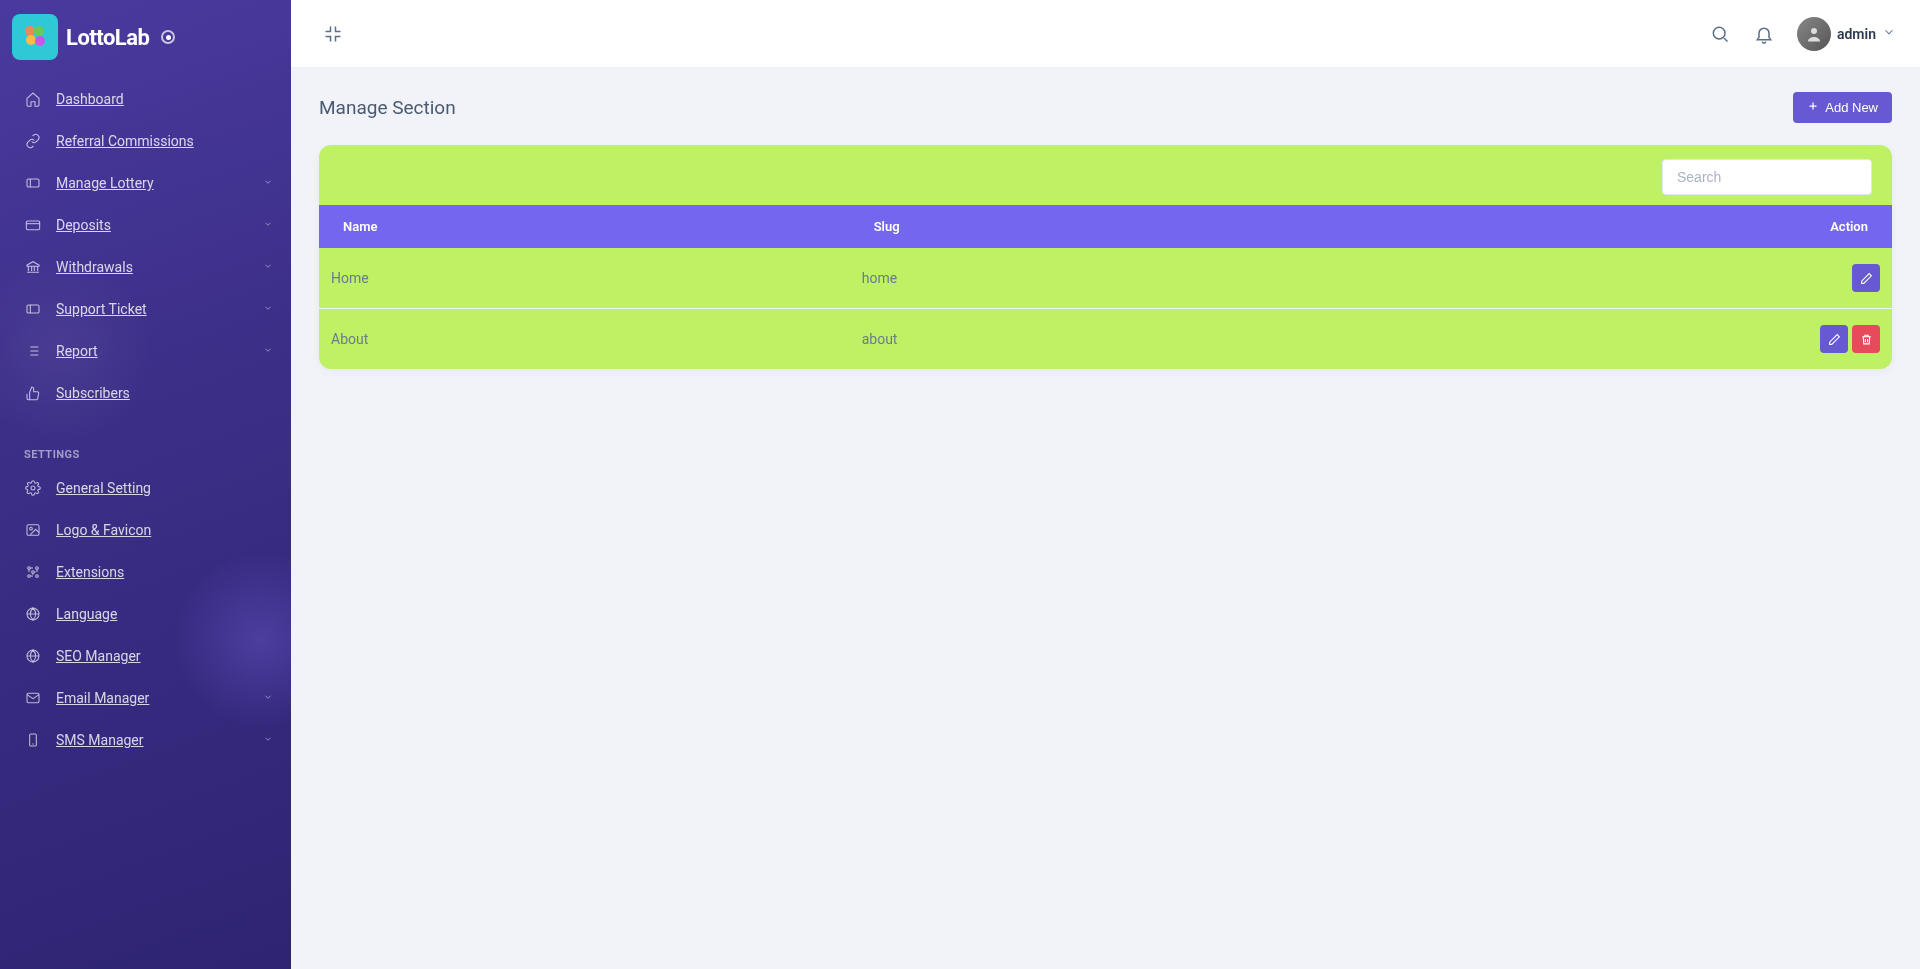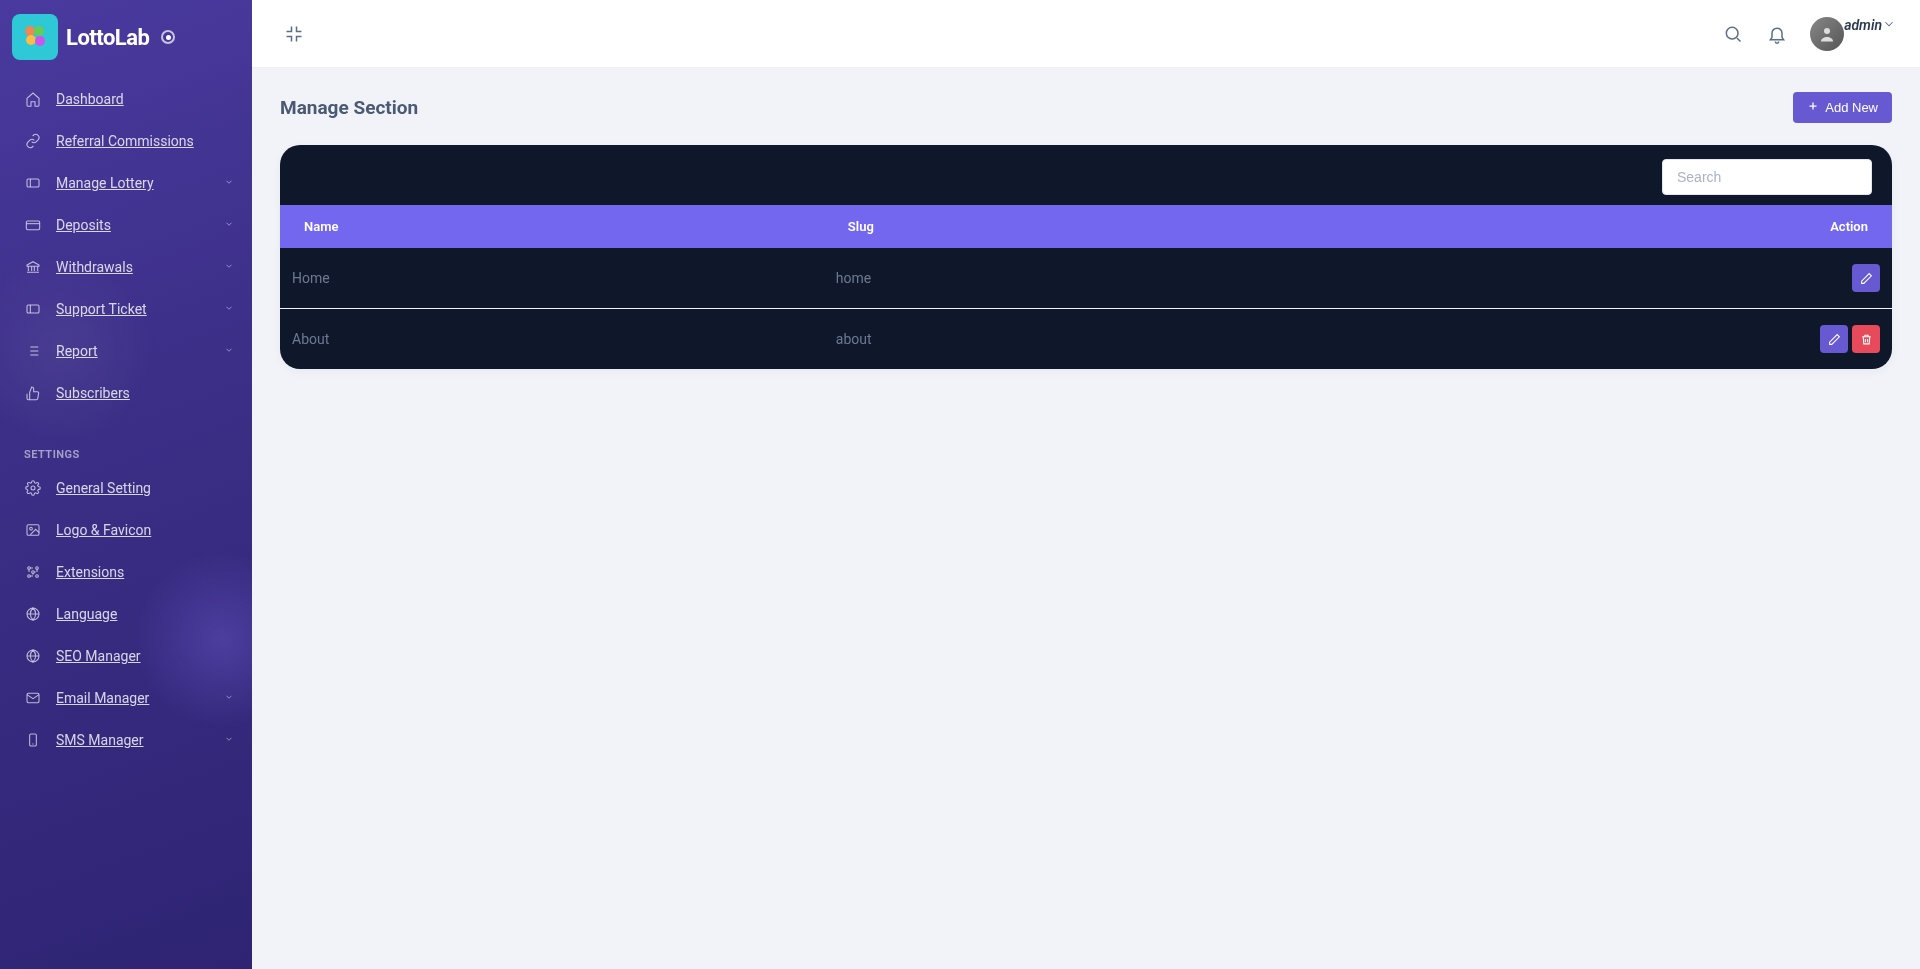--- a/index.html
+++ b/index.html
@@ -9,21 +9,21 @@
   background: #f1f3f9;
   color: #5b6e88;
   width: 1920px;
   height: 969px;
   overflow: hidden;
 }
 .layout { display: flex; width: 100%; height: 100%; }
 
 
 .sidebar {
-  width: 252px;
+  width: 291px;
   height: 100%;
   background: linear-gradient(160deg, #4a3a9f 0%, #3c2f88 40%, #2e2473 100%);
   color: #d0d0e8;
   flex-shrink: 0;
   overflow-y: auto;
   position: relative;
 }
 .sidebar::before {
   content:"";
   position:absolute;
@@ -126,51 +126,51 @@
   display:flex; flex-wrap:wrap;
 }
 .collapse-icon svg { width:20px; height:20px; stroke:#5b6e88; stroke-width:1.8; fill:none;}
 .topbar-right { display:flex; align-items:center; gap: 22px; }
 .top-icon {
   width:22px; height:22px;
   cursor:pointer;
   display:flex; align-items:center; justify-content:center;
 }
 .top-icon svg { width:20px; height:20px; stroke:#5b6e88; stroke-width:1.8; fill:none;}
-.user-block { display:flex; gap:0; cursor:pointer;font-style:italic;}
+.user-block { display:flex; align-items:center; gap:6px; cursor:pointer;}
 .avatar {
   width:34px; height:34px; border-radius:50%;
   background: linear-gradient(135deg,#888,#555);
   display:flex; align-items:center; justify-content:center;
   color:#fff; font-size:11px;
 }
 .user-name { font-weight:600; color:#2b3a4f; font-size:14px;}
 .user-caret svg { width:14px; height:14px; stroke:#5b6e88; stroke-width:1.8; fill:none;}
 
 .content { flex:1; padding: 24px 28px; overflow:auto; }
 .page-head {
   display:flex; align-items:center; justify-content:space-between;
   margin-bottom: 22px;
 }
-.page-title { font-size:19px; font-weight:700; color:#4a5a72; }
+.page-title { font-size:19px; font-weight:400; color:#4a5a72; }
 .btn-primary {
   background:#6759d1;
   color:#fff;
   border:none;
   padding: 8px 14px;
   font-size:13px;
   border-radius:4px;
   cursor:pointer;
   display:flex; align-items:center; gap:6px;
   font-weight:500;
 }
 
 .card {
-  background:#0f172a;
-  border-radius:20px;
+  background:#bef264;
+  border-radius:12px;
   box-shadow: 0 3px 10px rgba(20,30,60,0.04);
   overflow:hidden;
 }
 .card-top {
   padding: 14px 20px 10px 20px;
   display:flex; justify-content:flex-end;
 }
 .search-input {
   width: 210px;
   padding: 9px 14px;

